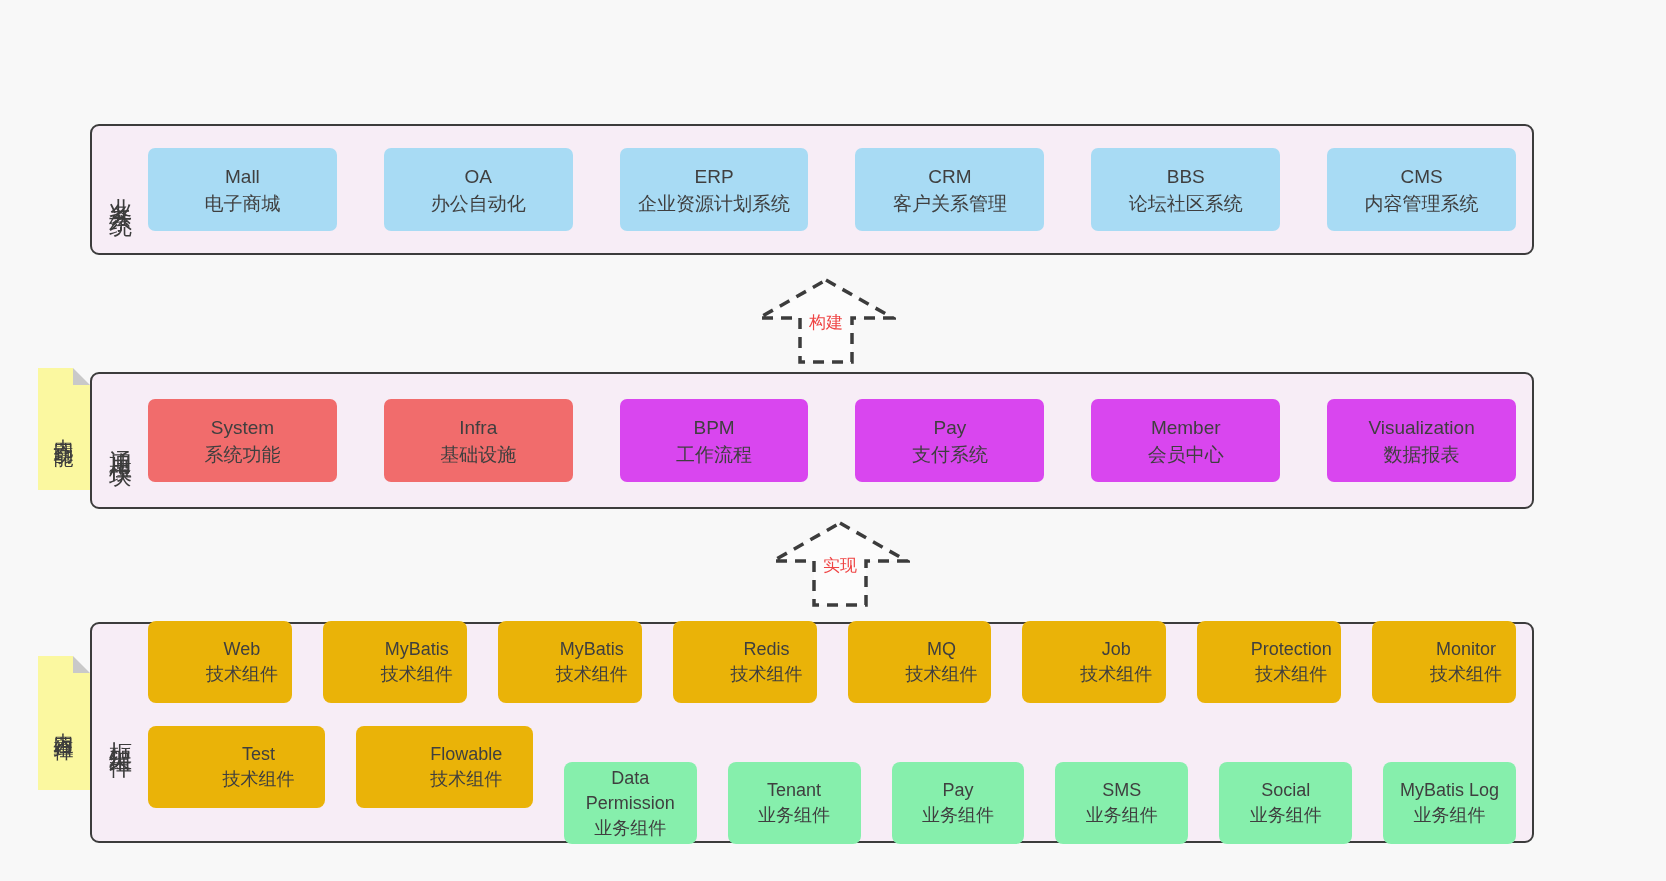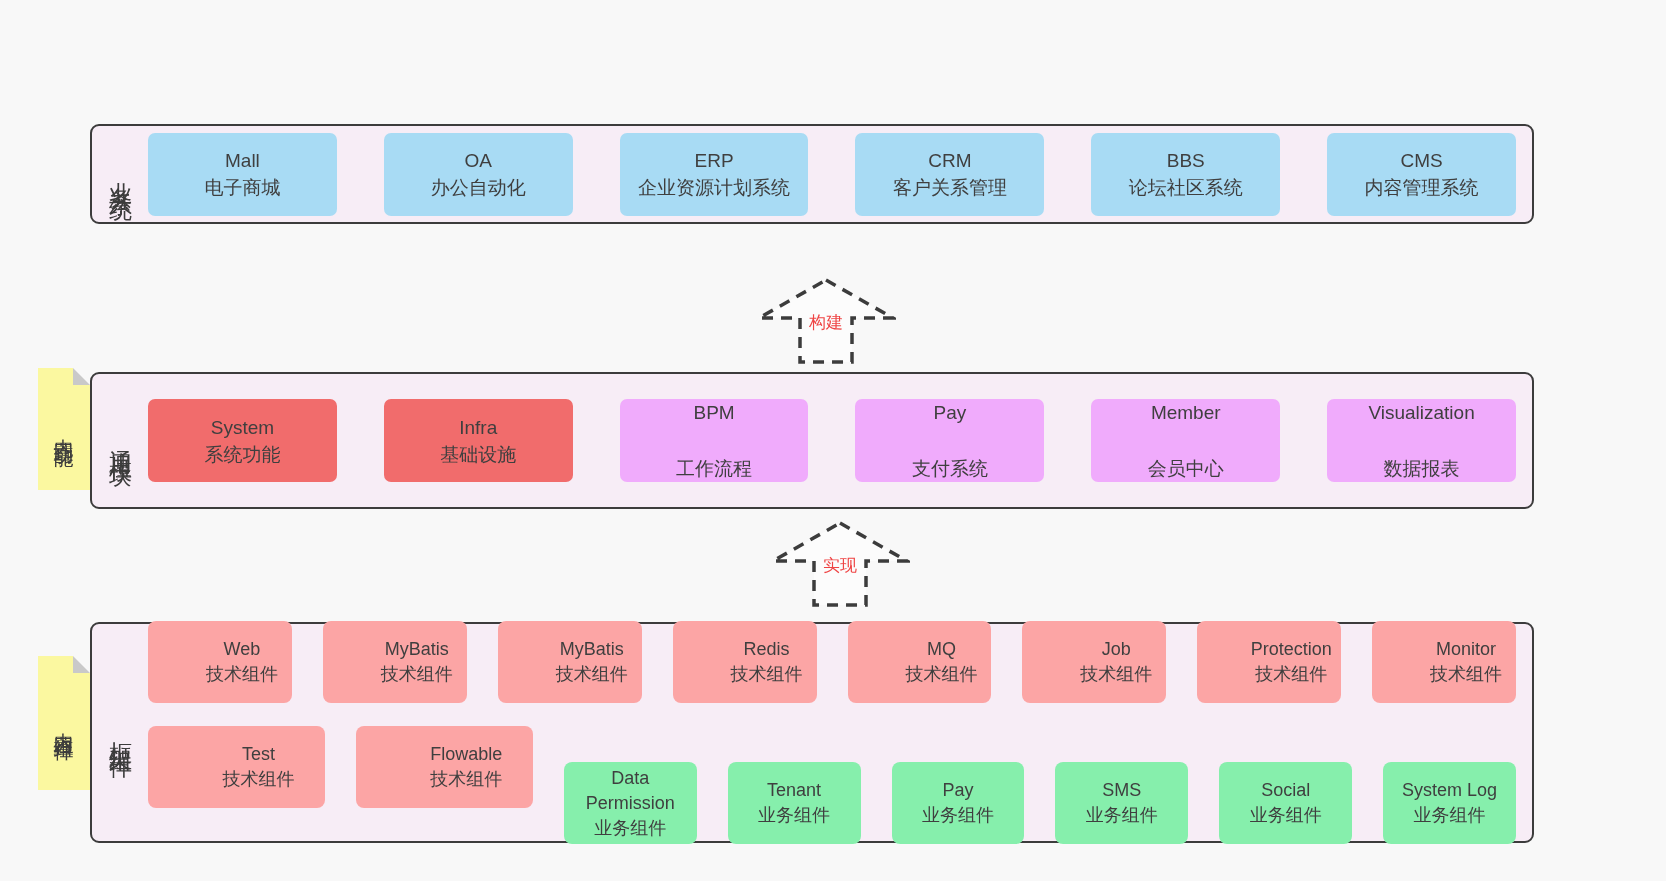--- a/index.html
+++ b/index.html
@@ -8,21 +8,21 @@
     background:#f8f8f8;
     font-family:"Liberation Sans","DejaVu Sans",sans-serif;
     color:#3c3c3c;
   }
   
   .band{
     position:absolute;left:90px;width:1444px;
     background:#f7edf6;border:2px solid #3c3c3c;border-radius:9px;
     box-sizing:border-box;z-index:1;
   }
-  .band-business{top:124px;height:100px;}
+  .band-business{top:124px;height:131px;}
   .band-modules{top:372px;height:137px;}
   .band-components{top:622px;height:221px;}
   .side-label{
     position:absolute;left:14px;top:50%;transform:translateY(-50%);
     writing-mode:vertical-rl;text-orientation:upright;
     font-size:23px;letter-spacing:5px;color:#3c3c3c;line-height:30px;
     white-space:nowrap;
   }
   .content{
     position:absolute;left:56px;right:16px;top:0;bottom:0;
@@ -34,22 +34,22 @@
   
   .box{
     flex:1;height:83px;border-radius:7px;
     display:flex;flex-direction:column;align-items:center;justify-content:center;
     text-align:center;font-size:19px;line-height:27px;color:#3f3f3f;
   }
   .row8 .box{height:82px;font-size:18px;line-height:25px;border-radius:8px;}
   .box .t,.box .s{display:block;max-width:95%;}
   .blue{background:#a8dbf4;}
   .red{background:#f16c6c;}
-  .pink{background:#f0abfc;justify-content:space-between;}
-  .green-dark{background:#fca5a5;padding-left:44px;}
+  .pink{background:#d946ef;}
+  .green-dark{background:#eab308;padding-left:44px;}
   .green-light{background:#86efac;margin-top:36px;}
   
   .sticky{
     position:absolute;left:38px;width:52px;background:#fbf8a0;z-index:0;
     display:flex;align-items:center;justify-content:center;
   }
   .sticky-modules{top:368px;height:122px;}
   .sticky-components{top:656px;height:134px;}
   .sticky::before{
     content:"";position:absolute;top:0;right:0;width:0;height:0;
@@ -218,19 +218,19 @@
         </div>
         <div class="box green-light">
           <span class="t">SMS</span>
           <span class="s">业务组件</span>
         </div>
         <div class="box green-light">
           <span class="t">Social</span>
           <span class="s">业务组件</span>
         </div>
         <div class="box green-light">
-          <span class="t">System Log</span>
+          <span class="t">MyBatis Log</span>
           <span class="s">业务组件</span>
         </div>
       </div>
     </div>
   </div>
 </div>
 
 </body></html>

